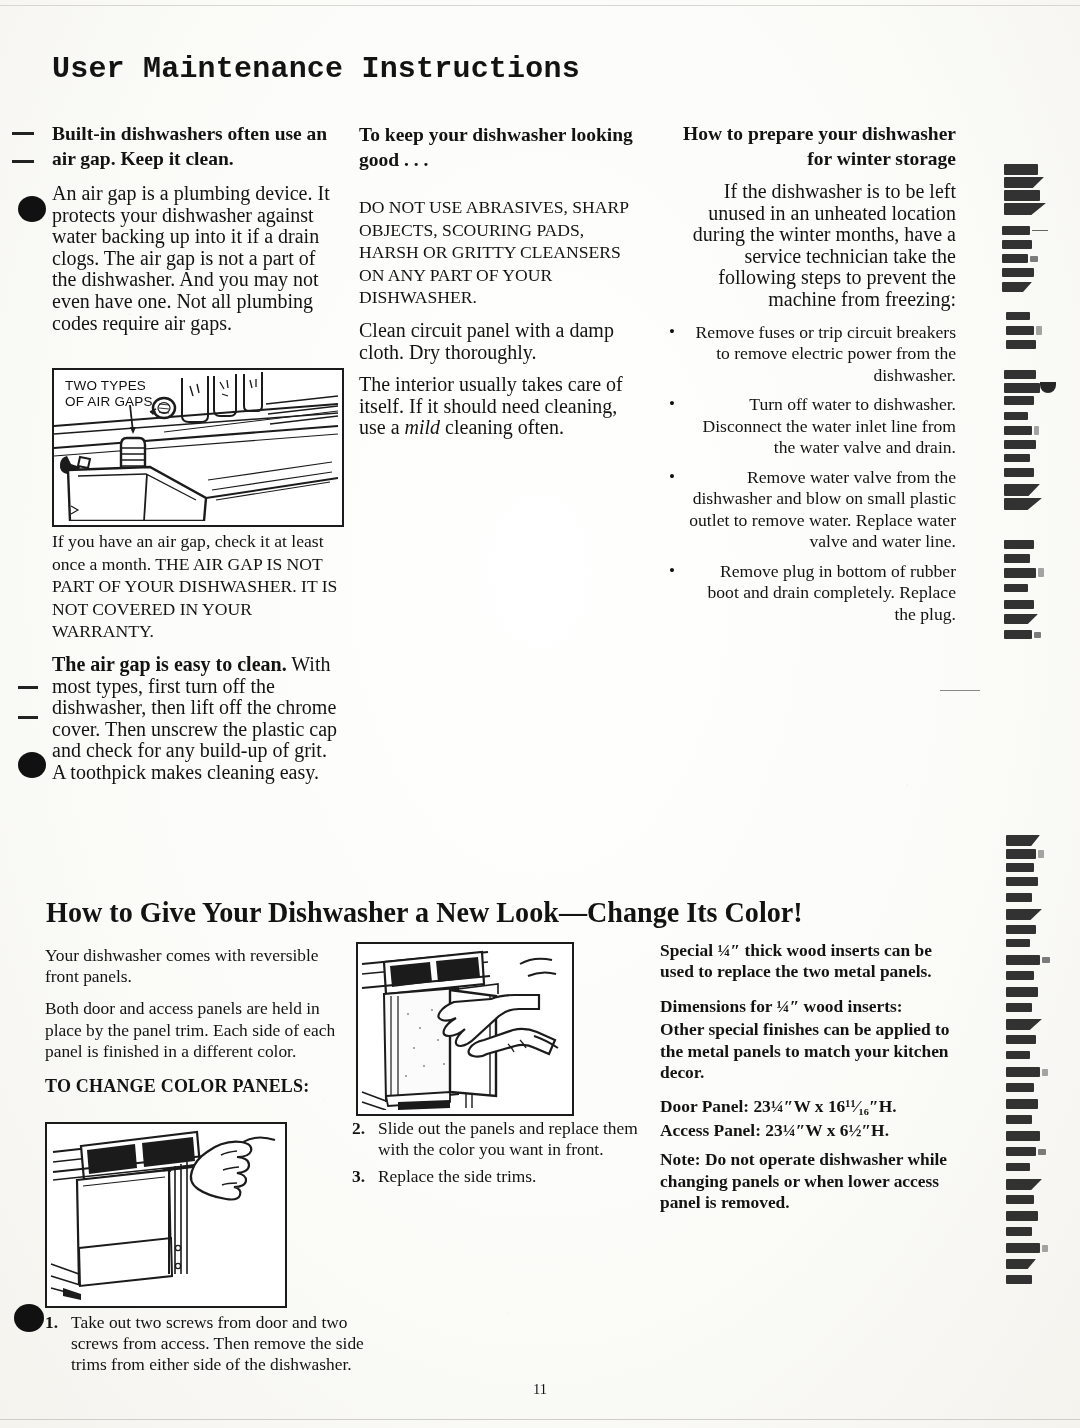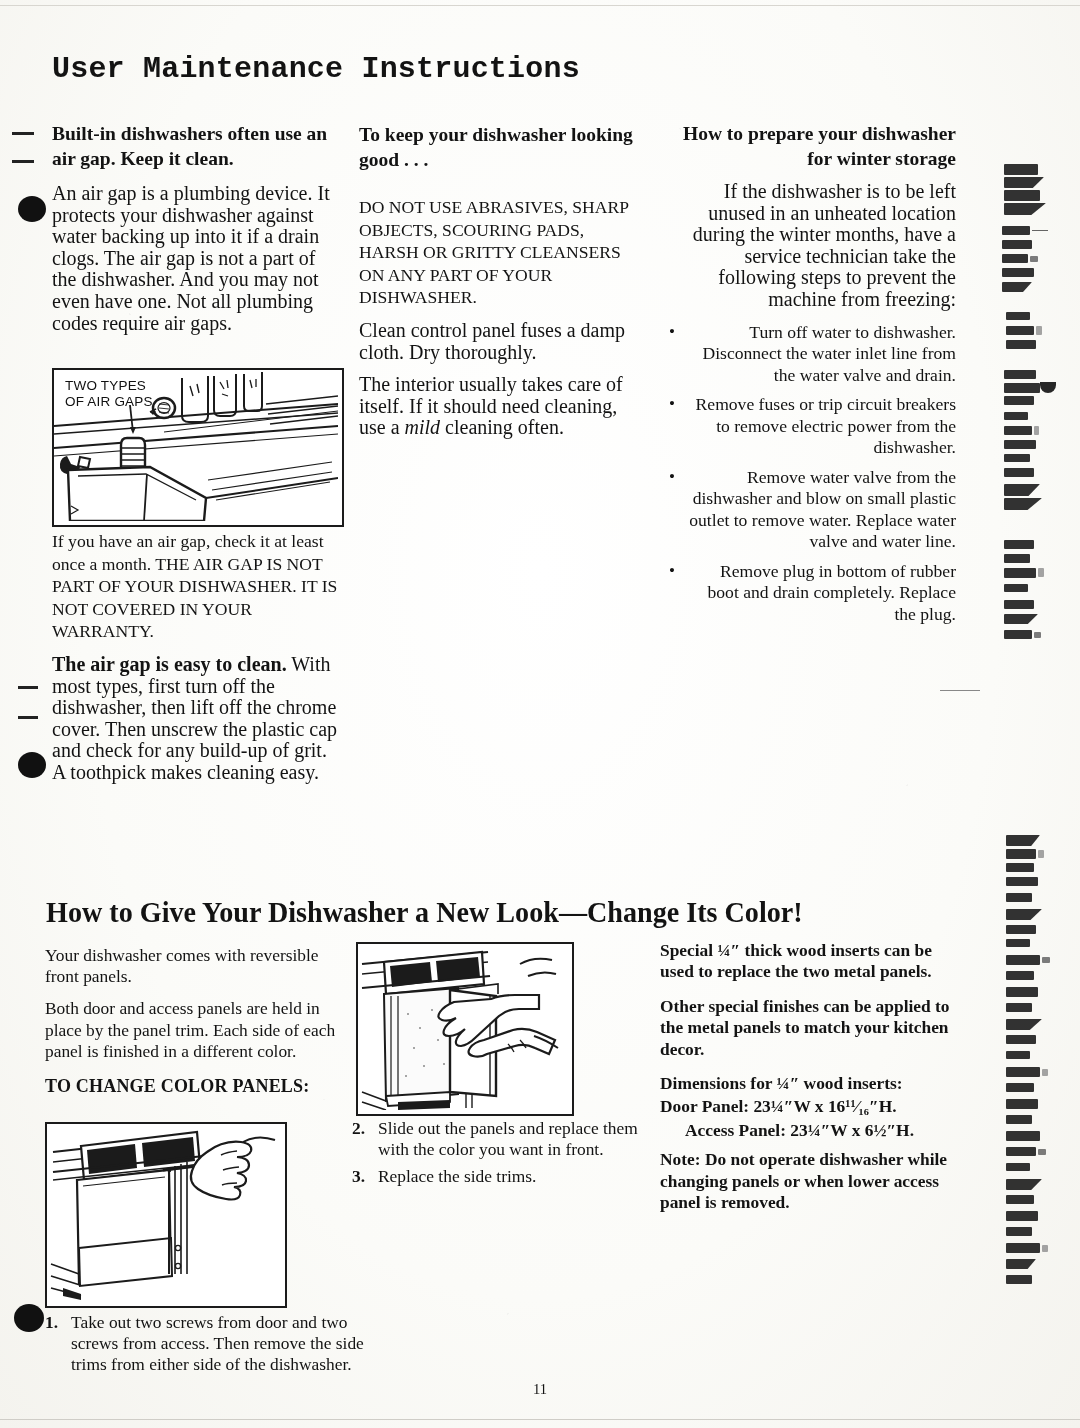--- a/index.html
+++ b/index.html
@@ -180,30 +180,30 @@
   </div>
 
   <div class="col" style="left:52px;top:530px;width:290px;">
     <p class="caps">If you have an air gap, check it at least once a month. THE AIR GAP IS NOT PART OF YOUR DISHWASHER. IT IS NOT COVERED IN YOUR WARRANTY.</p>
     <p><span class="b">The air gap is easy to clean.</span><span> With most types, first turn off the dishwasher, then lift off the chrome cover. Then unscrew the plastic cap and check for any build-up of grit. A toothpick makes cleaning easy.</span></p>
   </div>
 
   <div class="col col2">
     <h2 class="sub">To keep your dishwasher looking good . . .</h2>
     <p class="caps" style="margin-top:24px;">DO NOT USE ABRASIVES, SHARP OBJECTS, SCOURING PADS, HARSH OR GRITTY CLEANSERS ON ANY PART OF YOUR DISHWASHER.</p>
-    <p>Clean control panel fuses a damp cloth. Dry thoroughly.</p>
+    <p>Clean circuit panel with a damp cloth. Dry thoroughly.</p>
     <p><span>The interior usually takes care of itself. If it should need cleaning, use a </span><span class="i">mild</span><span> cleaning often.</span></p>
   </div>
 
   <div class="col col3">
     <h2 class="sub tight">How to prepare your dishwasher for winter storage</h2>
     <p style="margin-top:-2px;">If the dishwasher is to be left unused in an unheated location during the winter months, have a service technician take the following steps to prevent the machine from freezing:</p>
     <ul class="bullets">
+      <li>Remove fuses or trip circuit breakers to remove electric power from the dishwasher.</li>
       <li>Turn off water to dishwasher. Disconnect the water inlet line from the water valve and drain.</li>
-      <li>Remove fuses or trip circuit breakers to remove electric power from the dishwasher.</li>
       <li>Remove water valve from the dishwasher and blow on small plastic outlet to remove water. Replace water valve and water line.</li>
       <li>Remove plug in bottom of rubber boot and drain completely. Replace the plug.</li>
     </ul>
   </div>
 
   <div class="bigheading">How to Give Your Dishwasher a New Look—Change Its Color!</div>
 
   <div class="lcol1">
     <p>Your dishwasher comes with reversible front panels.</p>
     <p>Both door and access panels are held in place by the panel trim. Each side of each panel is finished in a different color.</p>
@@ -291,24 +291,24 @@
     </svg>
   </div>
 
   <div class="lcol2">
     <p class="step"><span class="num">2.</span><span>Slide out the panels and replace them with the color you want in front.</span></p>
     <p class="step"><span class="num">3.</span><span>Replace the side trims.</span></p>
   </div>
 
   <div class="lcol3">
     <p>Special ¼″ thick wood inserts can be used to replace the two metal panels.</p>
+    <p style="margin-bottom:2px;">Dimensions for ¼″ wood inserts:</p>
     <p>Other special finishes can be applied to the metal panels to match your kitchen decor.</p>
-    <p style="margin-bottom:2px;">Dimensions for ¼″ wood inserts:</p>
     <p style="margin-bottom:2px;">Door Panel: 23¼″W x 16¹¹⁄₁₆″H.</p>
-    <p style="margin-bottom:8px;margin-left:25px;">Access Panel: 23¼″W x  6½″H.</p>
+    <p style="margin-bottom:8px;">Access Panel: 23¼″W x  6½″H.</p>
     <p>Note: Do not operate dishwasher while changing panels or when lower access panel is removed.</p>
   </div>
 
   <div class="step1 step">
     <span class="num">1.</span><span>Take out two screws from door and two screws from access. Then remove the side trims from either side of the dishwasher.</span>
   </div>
 
   <div class="pagenum">11</div>
 
   <div class="bleed" style="left:1000px;top:160px;width:80px;height:370px;">

